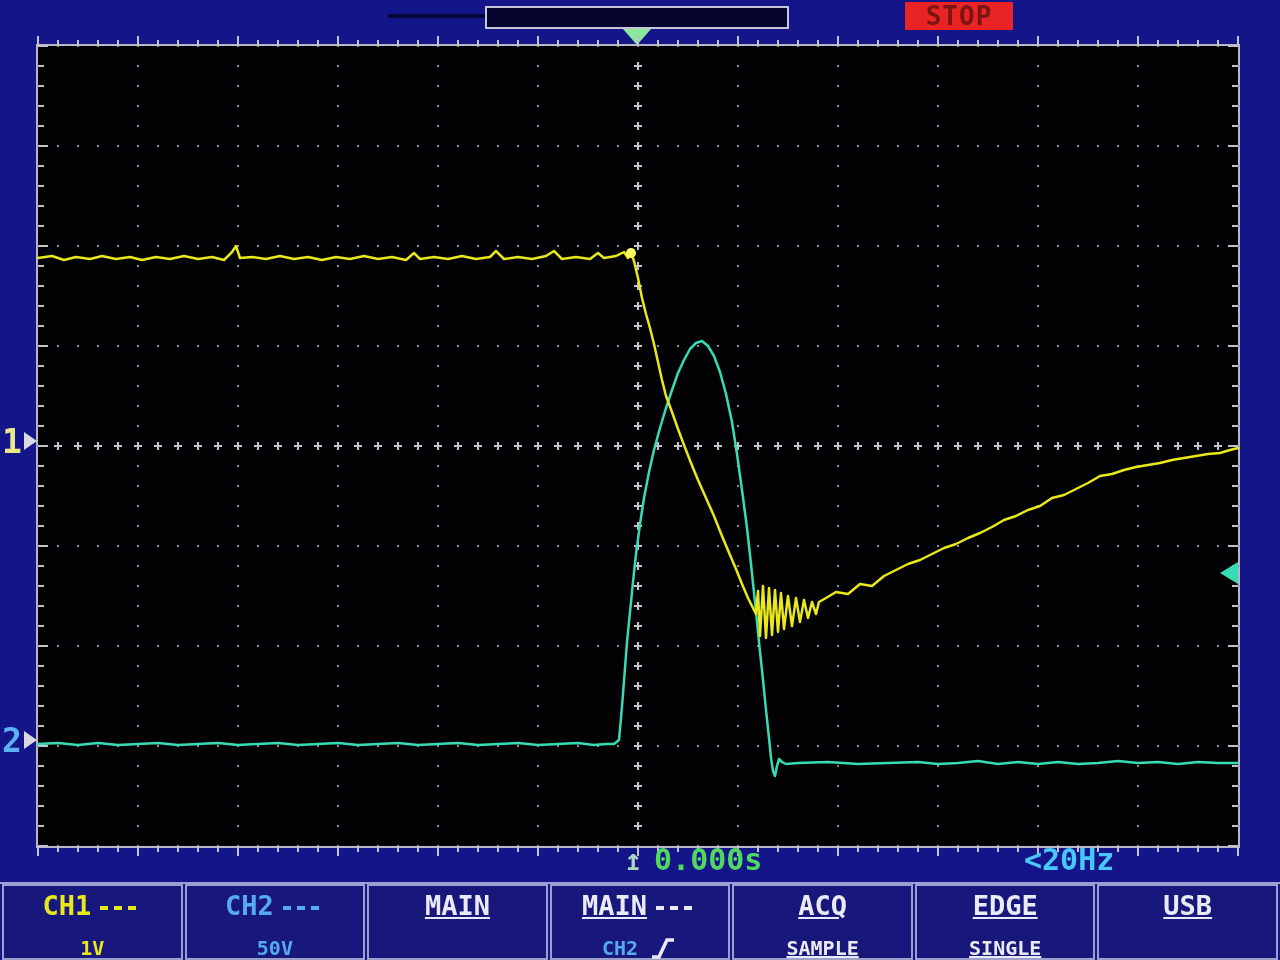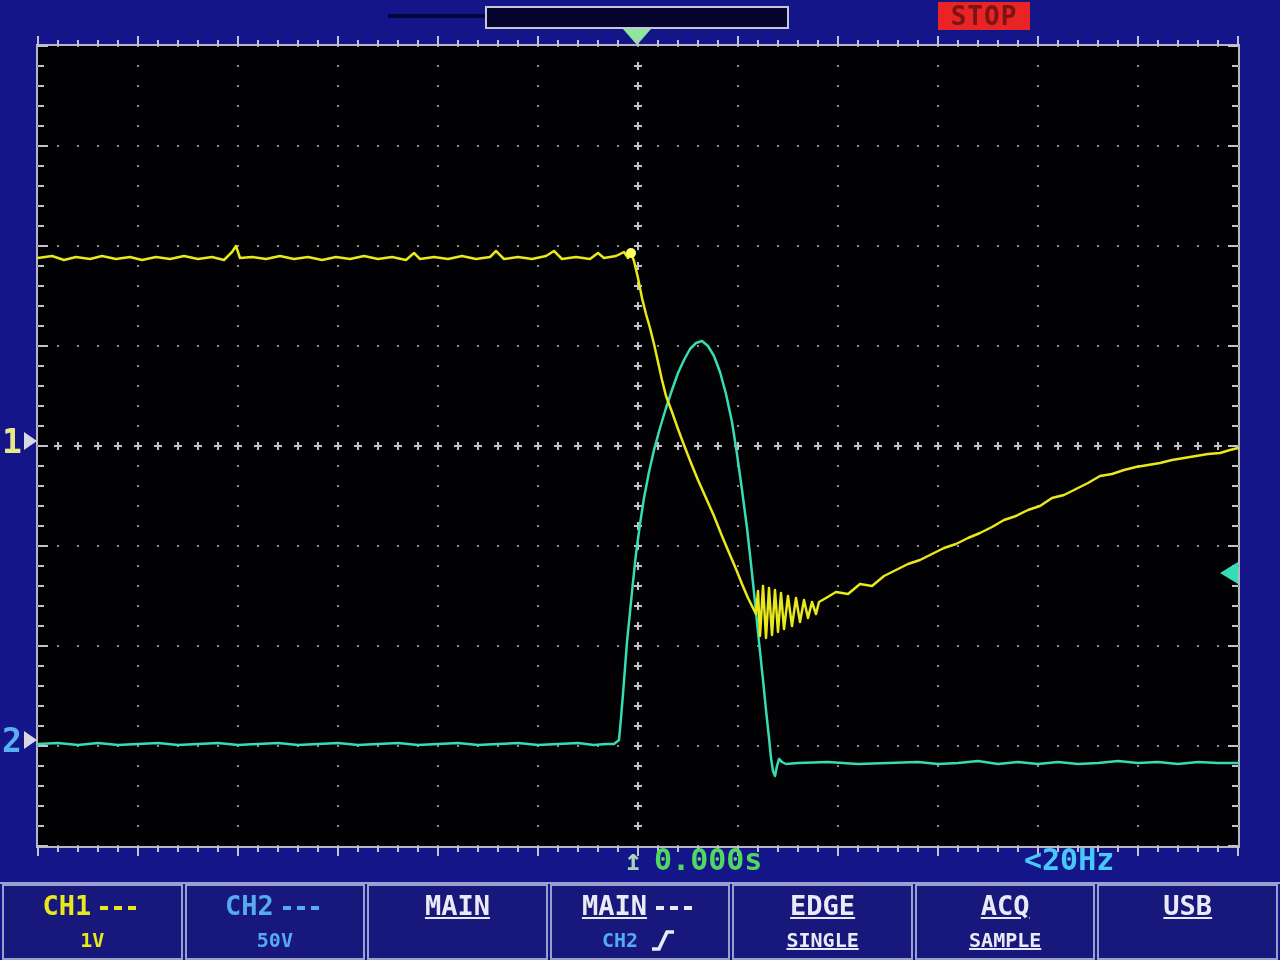--- a/index.html
+++ b/index.html
@@ -7,23 +7,23 @@
     position:relative;width:1280px;height:960px;overflow:hidden;
     background:var(--bg_navy);
     font-family:"DejaVu Sans Mono","Liberation Mono",monospace;
     font-weight:bold;
     -webkit-font-smoothing:none;
   }
   
   .mem-line{position:absolute;left:388px;top:14px;width:97px;height:4px;background:#06063e;}
   .mem-window{position:absolute;left:485px;top:6px;width:300px;height:19px;
     border:2px solid #c6c6d6;background:rgba(2,2,30,.85);}
-  .stop-badge{position:absolute;left:905px;top:2px;width:92px;height:28px;
+  .stop-badge{position:absolute;left:905px;top:2px;width:108px;height:28px;
     background:var(--stop_bg);color:var(--stop_text);
-    font-size:26px;line-height:28px;text-align:center;letter-spacing:1px;margin-left:33px;}
+    font-size:26px;line-height:28px;text-align:center;letter-spacing:1px;}
   .trig-pos-marker{position:absolute;left:623px;top:29px;width:0;height:0;
     border-left:14px solid transparent;border-right:14px solid transparent;
     border-top:16px solid var(--trig_green);}
   
   .graticule{position:absolute;left:36px;top:44px;width:1204px;height:804px;
     box-sizing:border-box;border:2px solid #b6b6c6;background:#020204;}
   .graticule svg{position:absolute;left:0;top:0;overflow:visible;}
   
   .chm{position:absolute;left:2px;height:36px;display:flex;align-items:center;}
   .chm .num{font-size:33px;line-height:33px;margin-right:2px;}
@@ -34,21 +34,21 @@
   
   .readout{position:absolute;top:843px;font-size:30px;line-height:34px;}
   .trig-time{left:624px;color:var(--time_green);display:flex;gap:12px;}
   .trig-time .t-icon{color:#a8d4bc;}
   .freq{left:1024px;color:var(--freq_cyan);}
   
   .statusbar{position:absolute;left:0;right:0;top:882px;bottom:0;
     display:flex;gap:2px;padding:0 2px;box-sizing:border-box;
     border-top:2px solid #9aa0d4;}
   .cell{flex:1;box-sizing:border-box;border:2px solid #9aa0cc;background:#17177c;
-    display:flex;flex-direction:column;align-items:center;padding-top:3px;}
+    display:flex;flex-direction:column;align-items:center;padding-top:3px;gap:8px;}
   .cell .r1,.cell .r2{display:flex;align-items:center;justify-content:center;
     font-size:27px;line-height:33px;white-space:nowrap;}
   .cell .r2{font-size:20px;line-height:36px;}
   .c-ch1{color:var(--ch1);}
   .c-ch2{color:var(--ch2_label);}
   .c-white{color:#eaeaf6;text-decoration:underline;}
   .c-lav{color:var(--rate_lavender);}
   .c-green{color:var(--timebase_green);}
   .sub{font-size:19px;align-self:flex-end;line-height:26px;}
   
@@ -126,27 +126,27 @@
       </div>
       <div class="r2">
         <span class="c-ch2">CH2</span>
         <svg class="edge-svg" width="30" height="30" viewBox="0 0 30 30">
           <polyline points="4,24 11,24 19,7 26,7" fill="none" stroke="#eaeaf6" stroke-width="3.5"></polyline>
         </svg>
       </div>
     </div>
 
     <div class="cell">
-      <div class="r1 c-white">EDGE</div>
-      <div class="r2 c-white">SINGLE</div>
+      <div class="r1 c-white">ACQ</div>
+      <div class="r2 c-white">SAMPLE</div>
     </div>
 
     <div class="cell">
-      <div class="r1 c-white">ACQ</div>
-      <div class="r2 c-white">SAMPLE</div>
+      <div class="r1 c-white">EDGE</div>
+      <div class="r2 c-white">SINGLE</div>
     </div>
 
     <div class="cell">
       <div class="r1 c-white">USB</div>
       <div class="r2"></div>
     </div>
 
   </div>
 </div>
 

